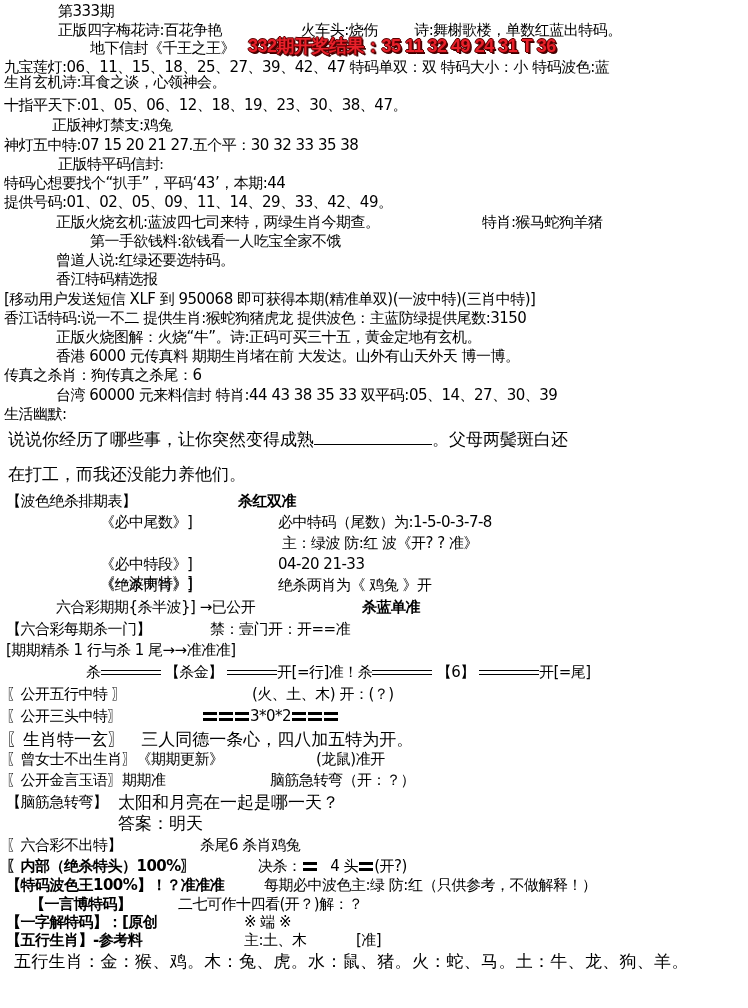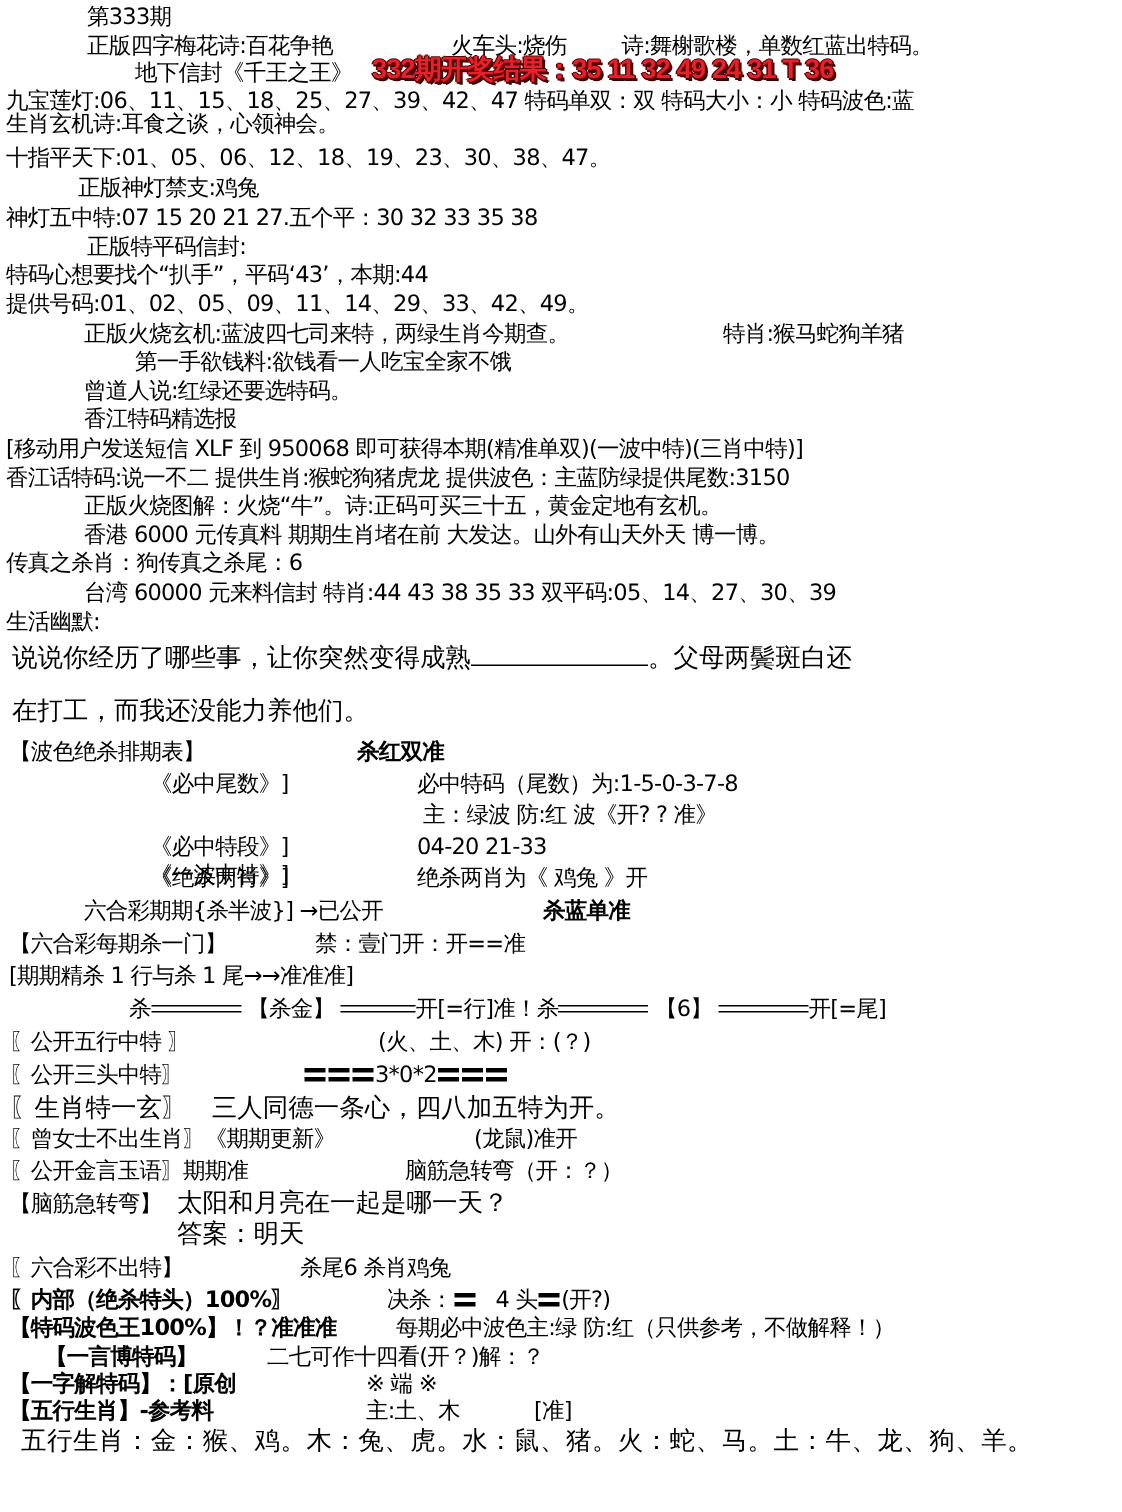--- a/index.html
+++ b/index.html
@@ -27,21 +27,21 @@
   <span>诗:</span><span>舞榭歌楼，单数红蓝出特码。</span>
 </div>
 <div class="ln" style="left:90px;top:39px;">地下信封《千王之王》</div>
 <div class="red-banner">332期开奖结果：35 11 32 49 24 31 T 36</div>
 
 <div class="ln" style="left:4px;top:58px;">九宝莲灯:06、11、15、18、25、27、39、42、47 特码单双：双  特码大小：小  特码波色:蓝</div>
 <div class="ln" style="left:4px;top:73px;text-align:right;">生肖玄机诗:耳食之谈，心领神会。</div>
 <div class="ln" style="left:4px;top:96px;">十指平天下:01、05、06、12、18、19、23、30、38、47。</div>
 <div class="ln" style="left:52px;top:116px;">正版神灯禁支:鸡兔</div>
 <div class="ln" style="left:4px;top:136px;">神灯五中特:07  15  20  21  27.五个平：30  32  33  35  38</div>
-<div class="ln" style="left:58px;top:155px;">正版特平码信封:</div>
+<div class="ln" style="left:58px;top:155px;font-family:Liberation Serif, serif;">正版特平码信封:</div>
 <div class="ln" style="left:4px;top:174px;">特码心想要找个“扒手”，平码‘43’，本期:44</div>
 <div class="ln" style="left:4px;top:193px;">提供号码:01、02、05、09、11、14、29、33、42、49。</div>
 <div class="ln" style="left:56px;top:213px;">正版火烧玄机:蓝波四七司来特，两绿生肖今期查。</div>
 <div class="ln" style="left:482px;top:213px;">特肖:猴马蛇狗羊猪</div>
 <div class="ln" style="left:90px;top:232px;">第一手欲钱料:欲钱看一人吃宝全家不饿</div>
 <div class="ln" style="left:56px;top:251px;">曾道人说:红绿还要选特码。</div>
 <div class="ln" style="left:56px;top:270px;">香江特码精选报</div>
 <div class="ln" style="left:4px;top:290px;">[移动用户发送短信 XLF 到 950068 即可获得本期(精准单双)(一波中特)(三肖中特)]</div>
 <div class="ln" style="left:4px;top:309px;">香江话特码:说一不二      提供生肖:猴蛇狗猪虎龙 提供波色：主蓝防绿提供尾数:3150</div>
 <div class="ln" style="left:56px;top:328px;">正版火烧图解：火烧“牛”。诗:正码可买三十五，黄金定地有玄机。</div>

